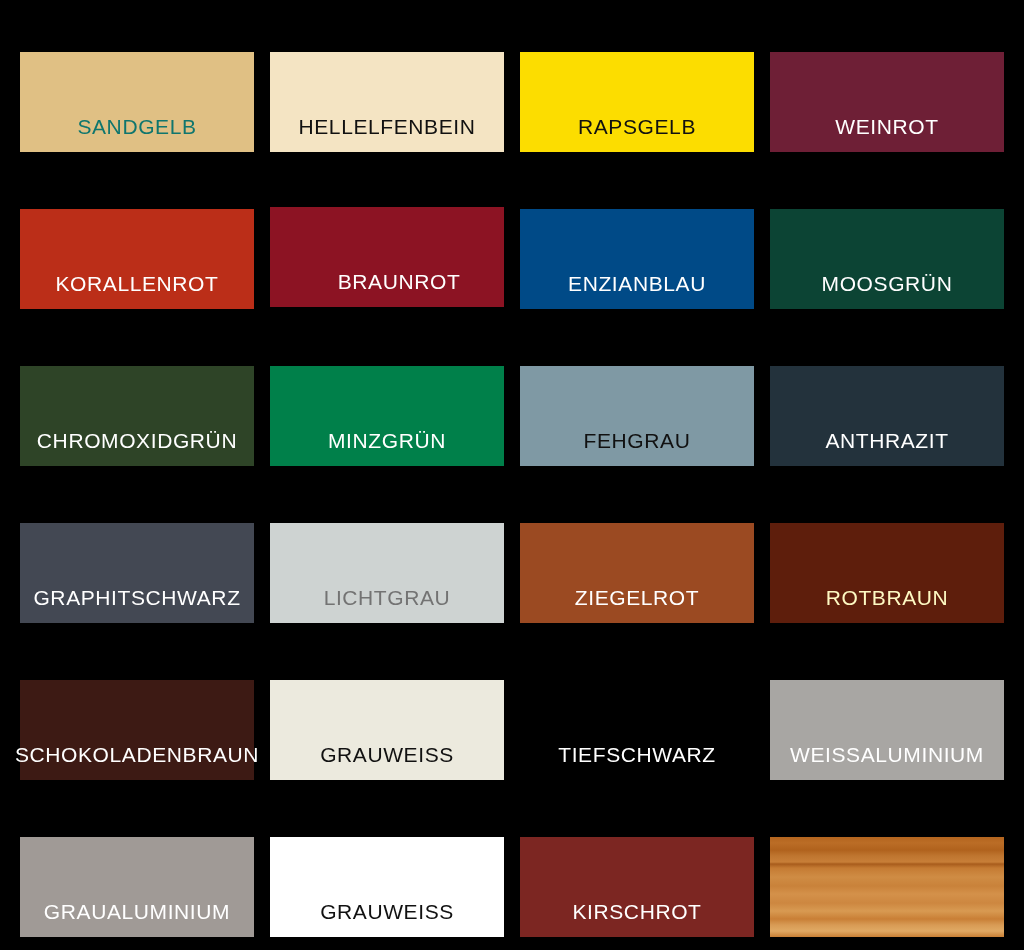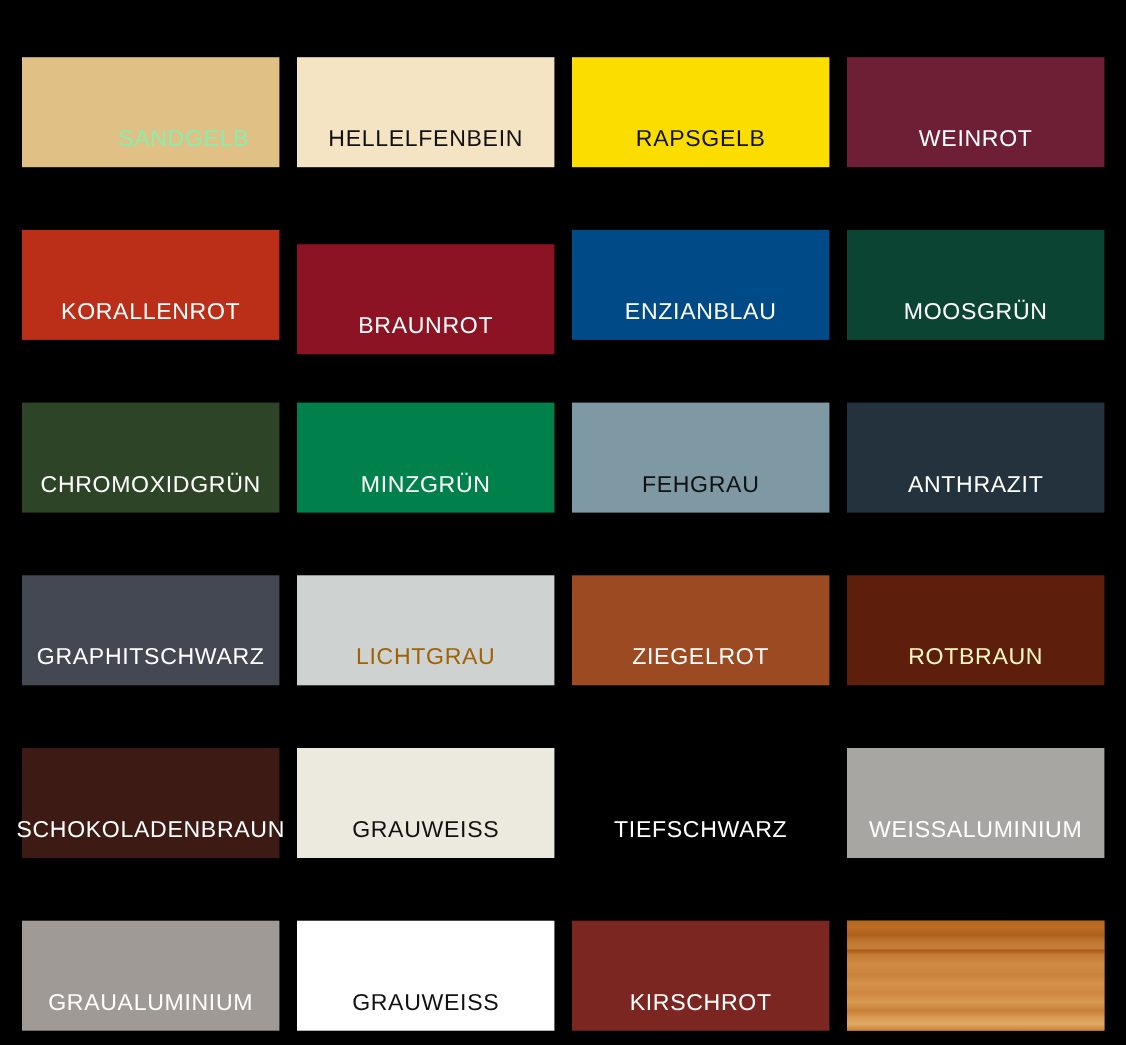--- a/index.html
+++ b/index.html
@@ -72,39 +72,39 @@
         rgba(255, 214, 160, 0.13) 4px,
         rgba(120, 58, 10, 0.00) 7px);
   }
 </style>
 </head>
 <body>
 
 <div id="swatch-grid" style="background: rgb(0, 0, 0);">
     <div class="swatch-cell" style="left: 20px; top: 52px;">
       <div class="swatch-chip" style="background: rgb(224, 192, 132);"></div>
-      <div class="swatch-label label-dark" style="color: #86efac; margin-left: 30px;">SANDGELB</div>
+      <div class="swatch-label label-dark" style="color: #0f766e;">SANDGELB</div>
     </div>
     <div class="swatch-cell" style="left: 270px; top: 52px;">
       <div class="swatch-chip" style="background: rgb(244, 228, 195);"></div>
       <div class="swatch-label label-dark" style="color: rgb(17, 17, 17);">HELLELFENBEIN</div>
     </div>
     <div class="swatch-cell" style="left: 520px; top: 52px;">
       <div class="swatch-chip" style="background: rgb(252, 221, 0);"></div>
       <div class="swatch-label label-dark" style="color: rgb(17, 17, 17);">RAPSGELB</div>
     </div>
     <div class="swatch-cell" style="left: 770px; top: 52px; border-radius: 27px;">
       <div class="swatch-chip" style="background: rgb(110, 31, 54);"></div>
       <div class="swatch-label label-light" style="color: rgb(255, 255, 255);">WEINROT</div>
     </div>
     <div class="swatch-cell" style="left: 20px; top: 209px;">
       <div class="swatch-chip" style="background: rgb(187, 46, 24);"></div>
       <div class="swatch-label label-light" style="color: rgb(255, 255, 255);">KORALLENROT</div>
     </div>
-    <div class="swatch-cell" style="left: 270px; top: 222px;">
+    <div class="swatch-cell" style="left: 270px; top: 207px; padding-left: 24px;">
       <div class="swatch-chip" style="background: rgb(140, 19, 35);"></div>
       <div class="swatch-label label-light" style="color: rgb(255, 255, 255);">BRAUNROT</div>
     </div>
     <div class="swatch-cell" style="left: 520px; top: 209px;">
       <div class="swatch-chip" style="background: rgb(0, 74, 135);"></div>
       <div class="swatch-label label-light" style="color: rgb(255, 255, 255);">ENZIANBLAU</div>
     </div>
     <div class="swatch-cell" style="left: 20px; top: 366px;">
       <div class="swatch-chip" style="background: rgb(46, 68, 39);"></div>
       <div class="swatch-label label-light" style="color: rgb(255, 255, 255);">CHROMOXIDGRÜN</div>
@@ -124,21 +124,21 @@
     <div class="swatch-cell" style="left: 770px; top: 366px;">
       <div class="swatch-chip" style="background: rgb(35, 50, 60);"></div>
       <div class="swatch-label label-light" style="color: rgb(255, 255, 255);">ANTHRAZIT</div>
     </div>
     <div class="swatch-cell" style="left: 20px; top: 523px;">
       <div class="swatch-chip" style="background: rgb(67, 72, 83);"></div>
       <div class="swatch-label label-light" style="color: rgb(255, 255, 255);">GRAPHITSCHWARZ</div>
     </div>
     <div class="swatch-cell" style="left: 270px; top: 523px;">
       <div class="swatch-chip" style="background: rgb(206, 211, 210);"></div>
-      <div class="swatch-label label-dark" style="color: #a16207;">LICHTGRAU</div>
+      <div class="swatch-label label-dark" style="color: #737373;">LICHTGRAU</div>
     </div>
     <div class="swatch-cell" style="left: 520px; top: 523px;">
       <div class="swatch-chip" style="background: rgb(155, 74, 34);"></div>
       <div class="swatch-label label-light" style="color: rgb(255, 255, 255);">ZIEGELROT</div>
     </div>
     <div class="swatch-cell" style="left: 770px; top: 523px;">
       <div class="swatch-chip" style="background: rgb(94, 30, 12);"></div>
       <div class="swatch-label label-light" style="color: #fef9c3;">ROTBRAUN</div>
     </div>
     <div class="swatch-cell" style="left: 20px; top: 680px;">

